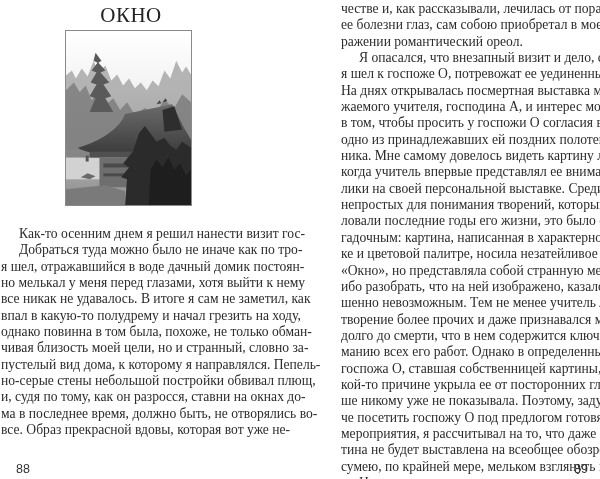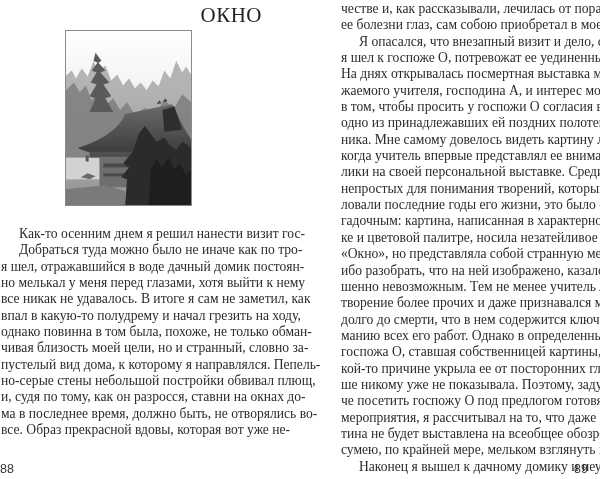--- a/index.html
+++ b/index.html
@@ -18,21 +18,21 @@
     top: 0;
     height: 479px;
   }
   .page-left { left: 0; width: 300px; }
   .page-right { left: 300px; width: 300px; }
 
   .title {
     position: absolute;
     left: 0; width: 262px;
     top: 3px;
-    text-align: right;
+    text-align: center;
     font-family: "Liberation Serif", serif;
     font-size: 21px;
     letter-spacing: 0.5px;
     color: #222;
   }
 
   .illustration {
     position: absolute;
     left: 65px; top: 30px;
     width: 127px; height: 176px;
@@ -64,21 +64,21 @@
   .line.indent { text-indent: 18px; }
   .line.last { text-align-last: left; }
 
   .page-number {
     position: absolute;
     top: 462px;
     font-family: "Liberation Sans", sans-serif;
     font-size: 12.5px;
     color: #333;
   }
-  .pn-left { left: 0px; }
+  .pn-left { left: 16px; }
   .pn-right { right: 12px; }
 </style>
 </head>
 <body>
 
 <div class="page page-left">
   <div class="title">ОКНО</div>
 
   <div class="illustration">
     <svg viewBox="0 0 127 176" preserveAspectRatio="none" xmlns="http://www.w3.org/2000/svg">
@@ -143,20 +143,21 @@
 
   </div>
 
   <div class="page-number pn-left">88</div>
 </div>
 
 <div class="page page-right">
   <div class="text-block right-text">
     <span class="line">честве и, как рассказывали, лечилась от поразившей</span>
     <span class="line">ее болезни глаз, сам собою приобретал в моем вооб-</span>
+    <span class="line last">ражении романтический ореол.</span>
     <span class="line indent">Я опасался, что внезапный визит и дело, с которым</span>
     <span class="line">я шел к госпоже О, потревожат ее уединенный покой.</span>
     <span class="line">На днях открывалась посмертная выставка моего ува-</span>
     <span class="line">жаемого учителя, господина А, и интерес мой состоял</span>
     <span class="line">в том, чтобы просить у госпожи О согласия выставить</span>
     <span class="line">одно из принадлежавших ей поздних полотен худож-</span>
     <span class="line">ника. Мне самому довелось видеть картину лишь раз,</span>
     <span class="line">когда учитель впервые представлял ее вниманию пуб-</span>
     <span class="line">лики на своей персональной выставке. Среди весьма</span>
     <span class="line">непростых для понимания творений, которыми изоби-</span>

